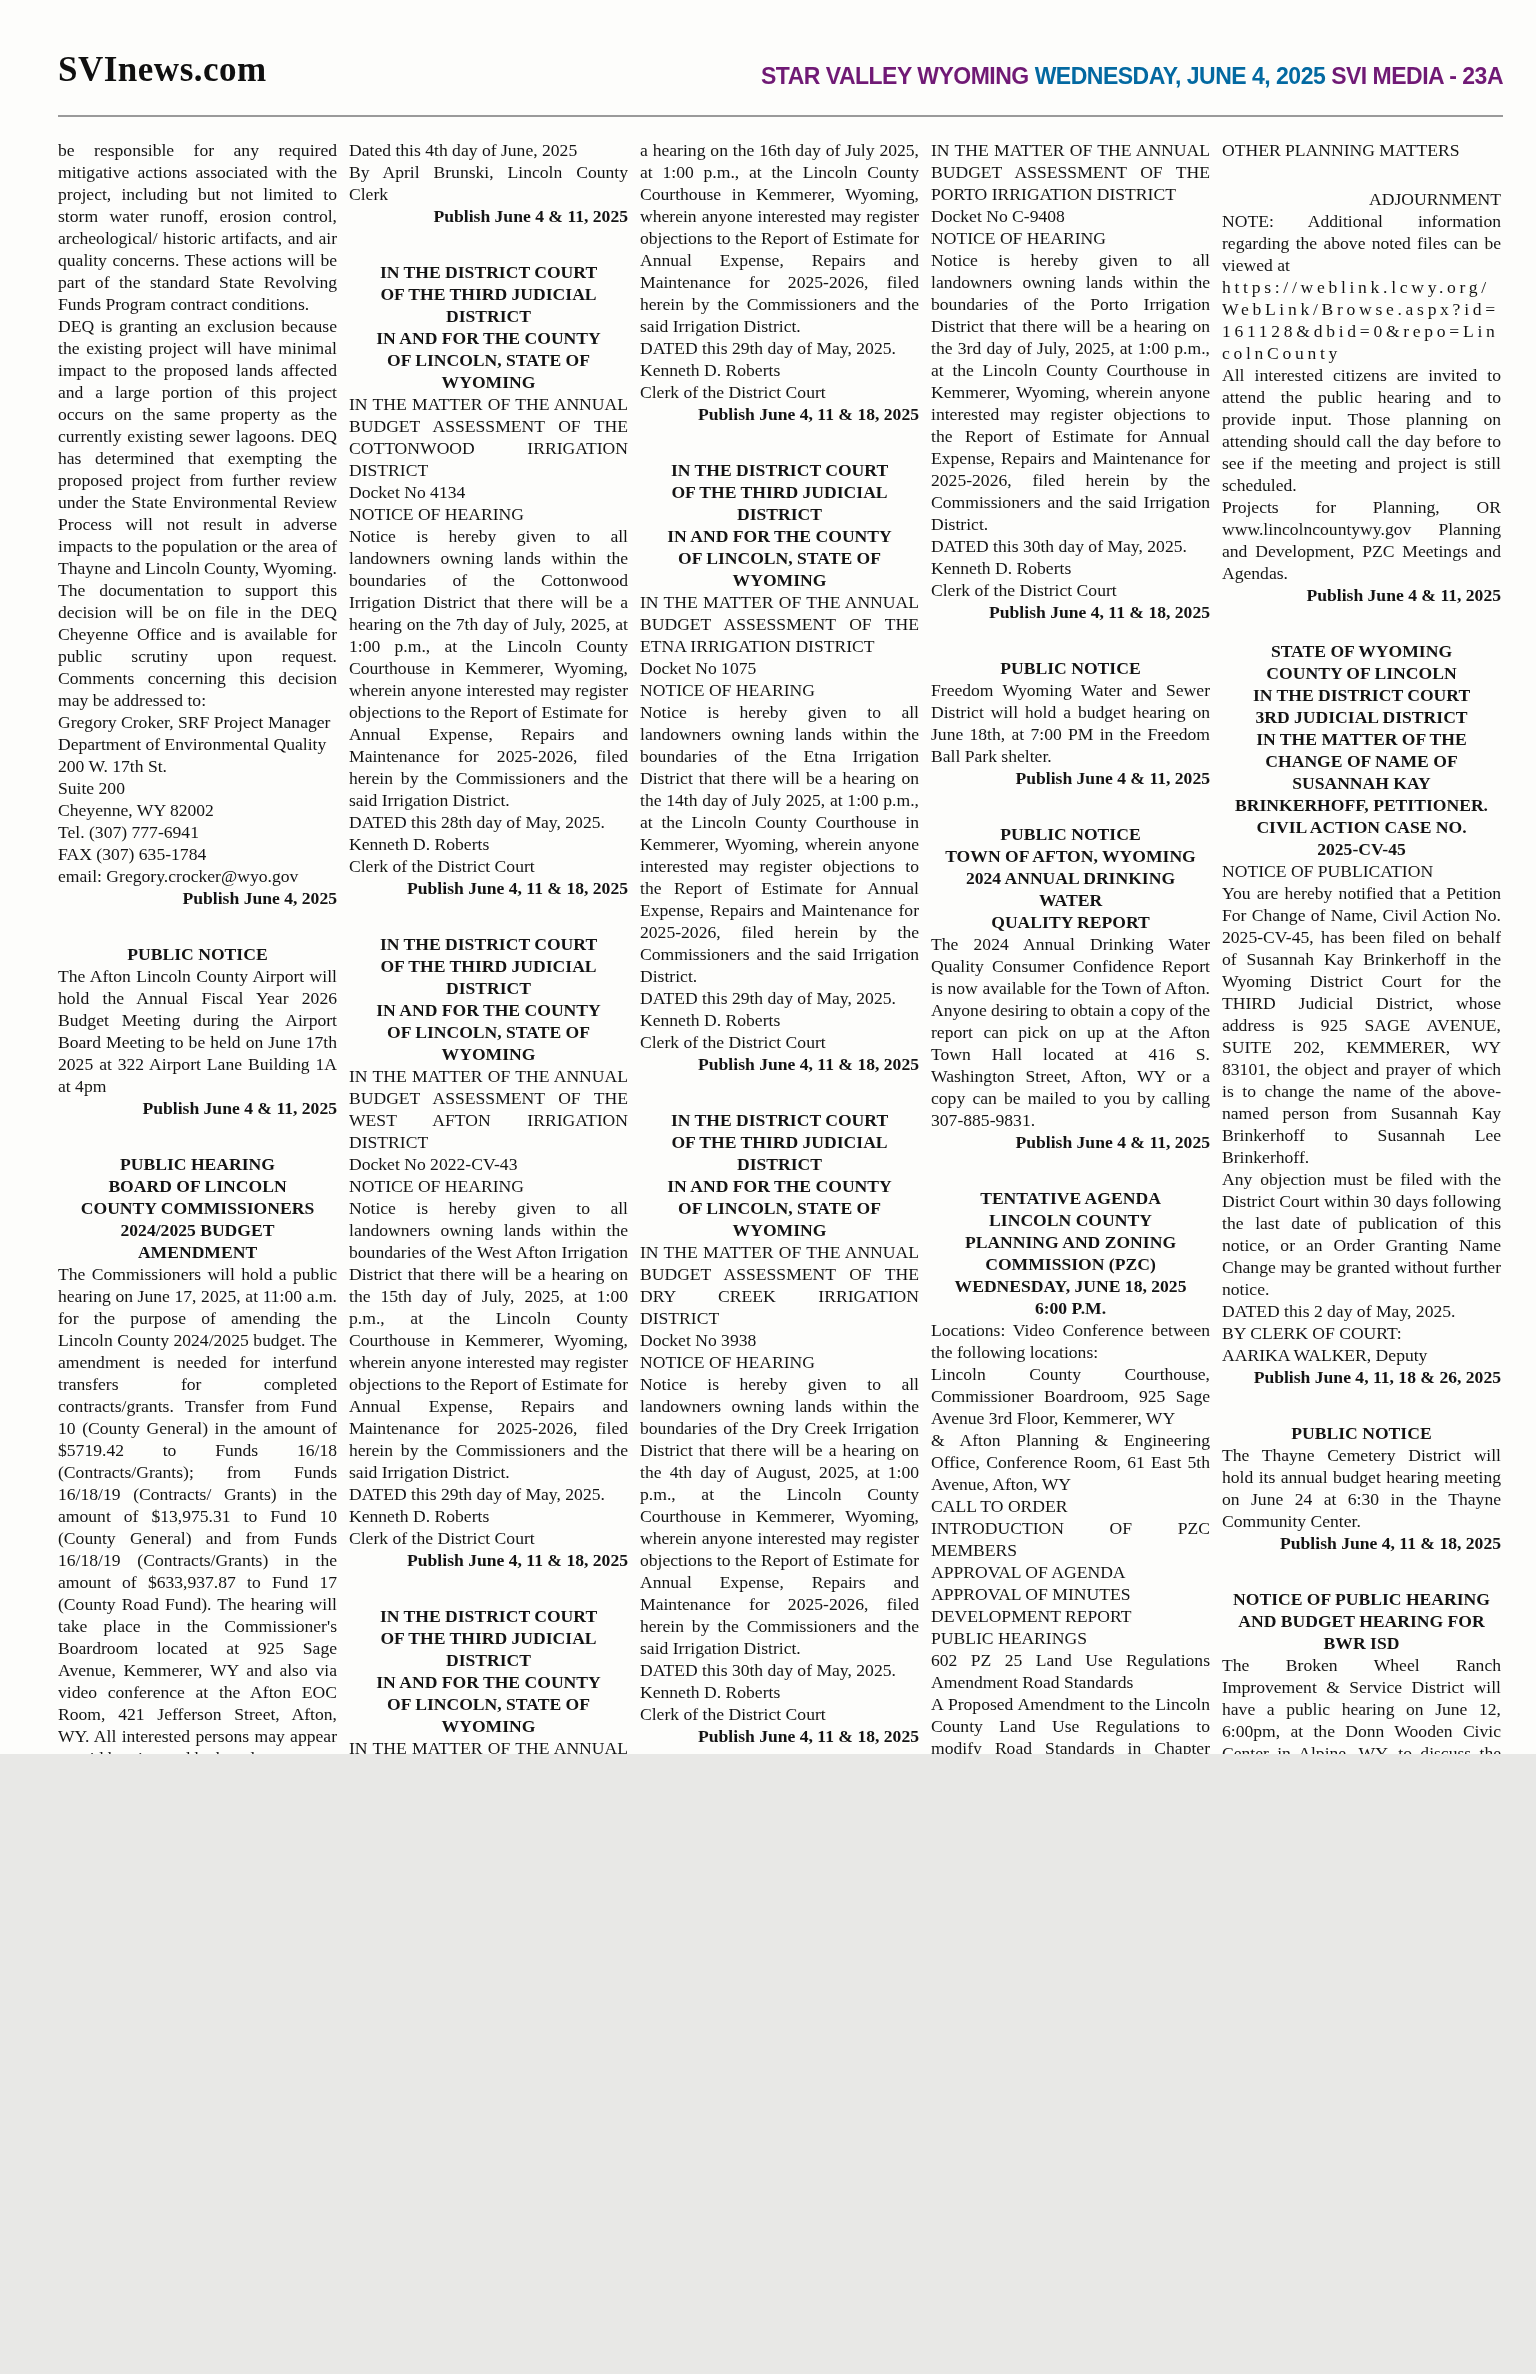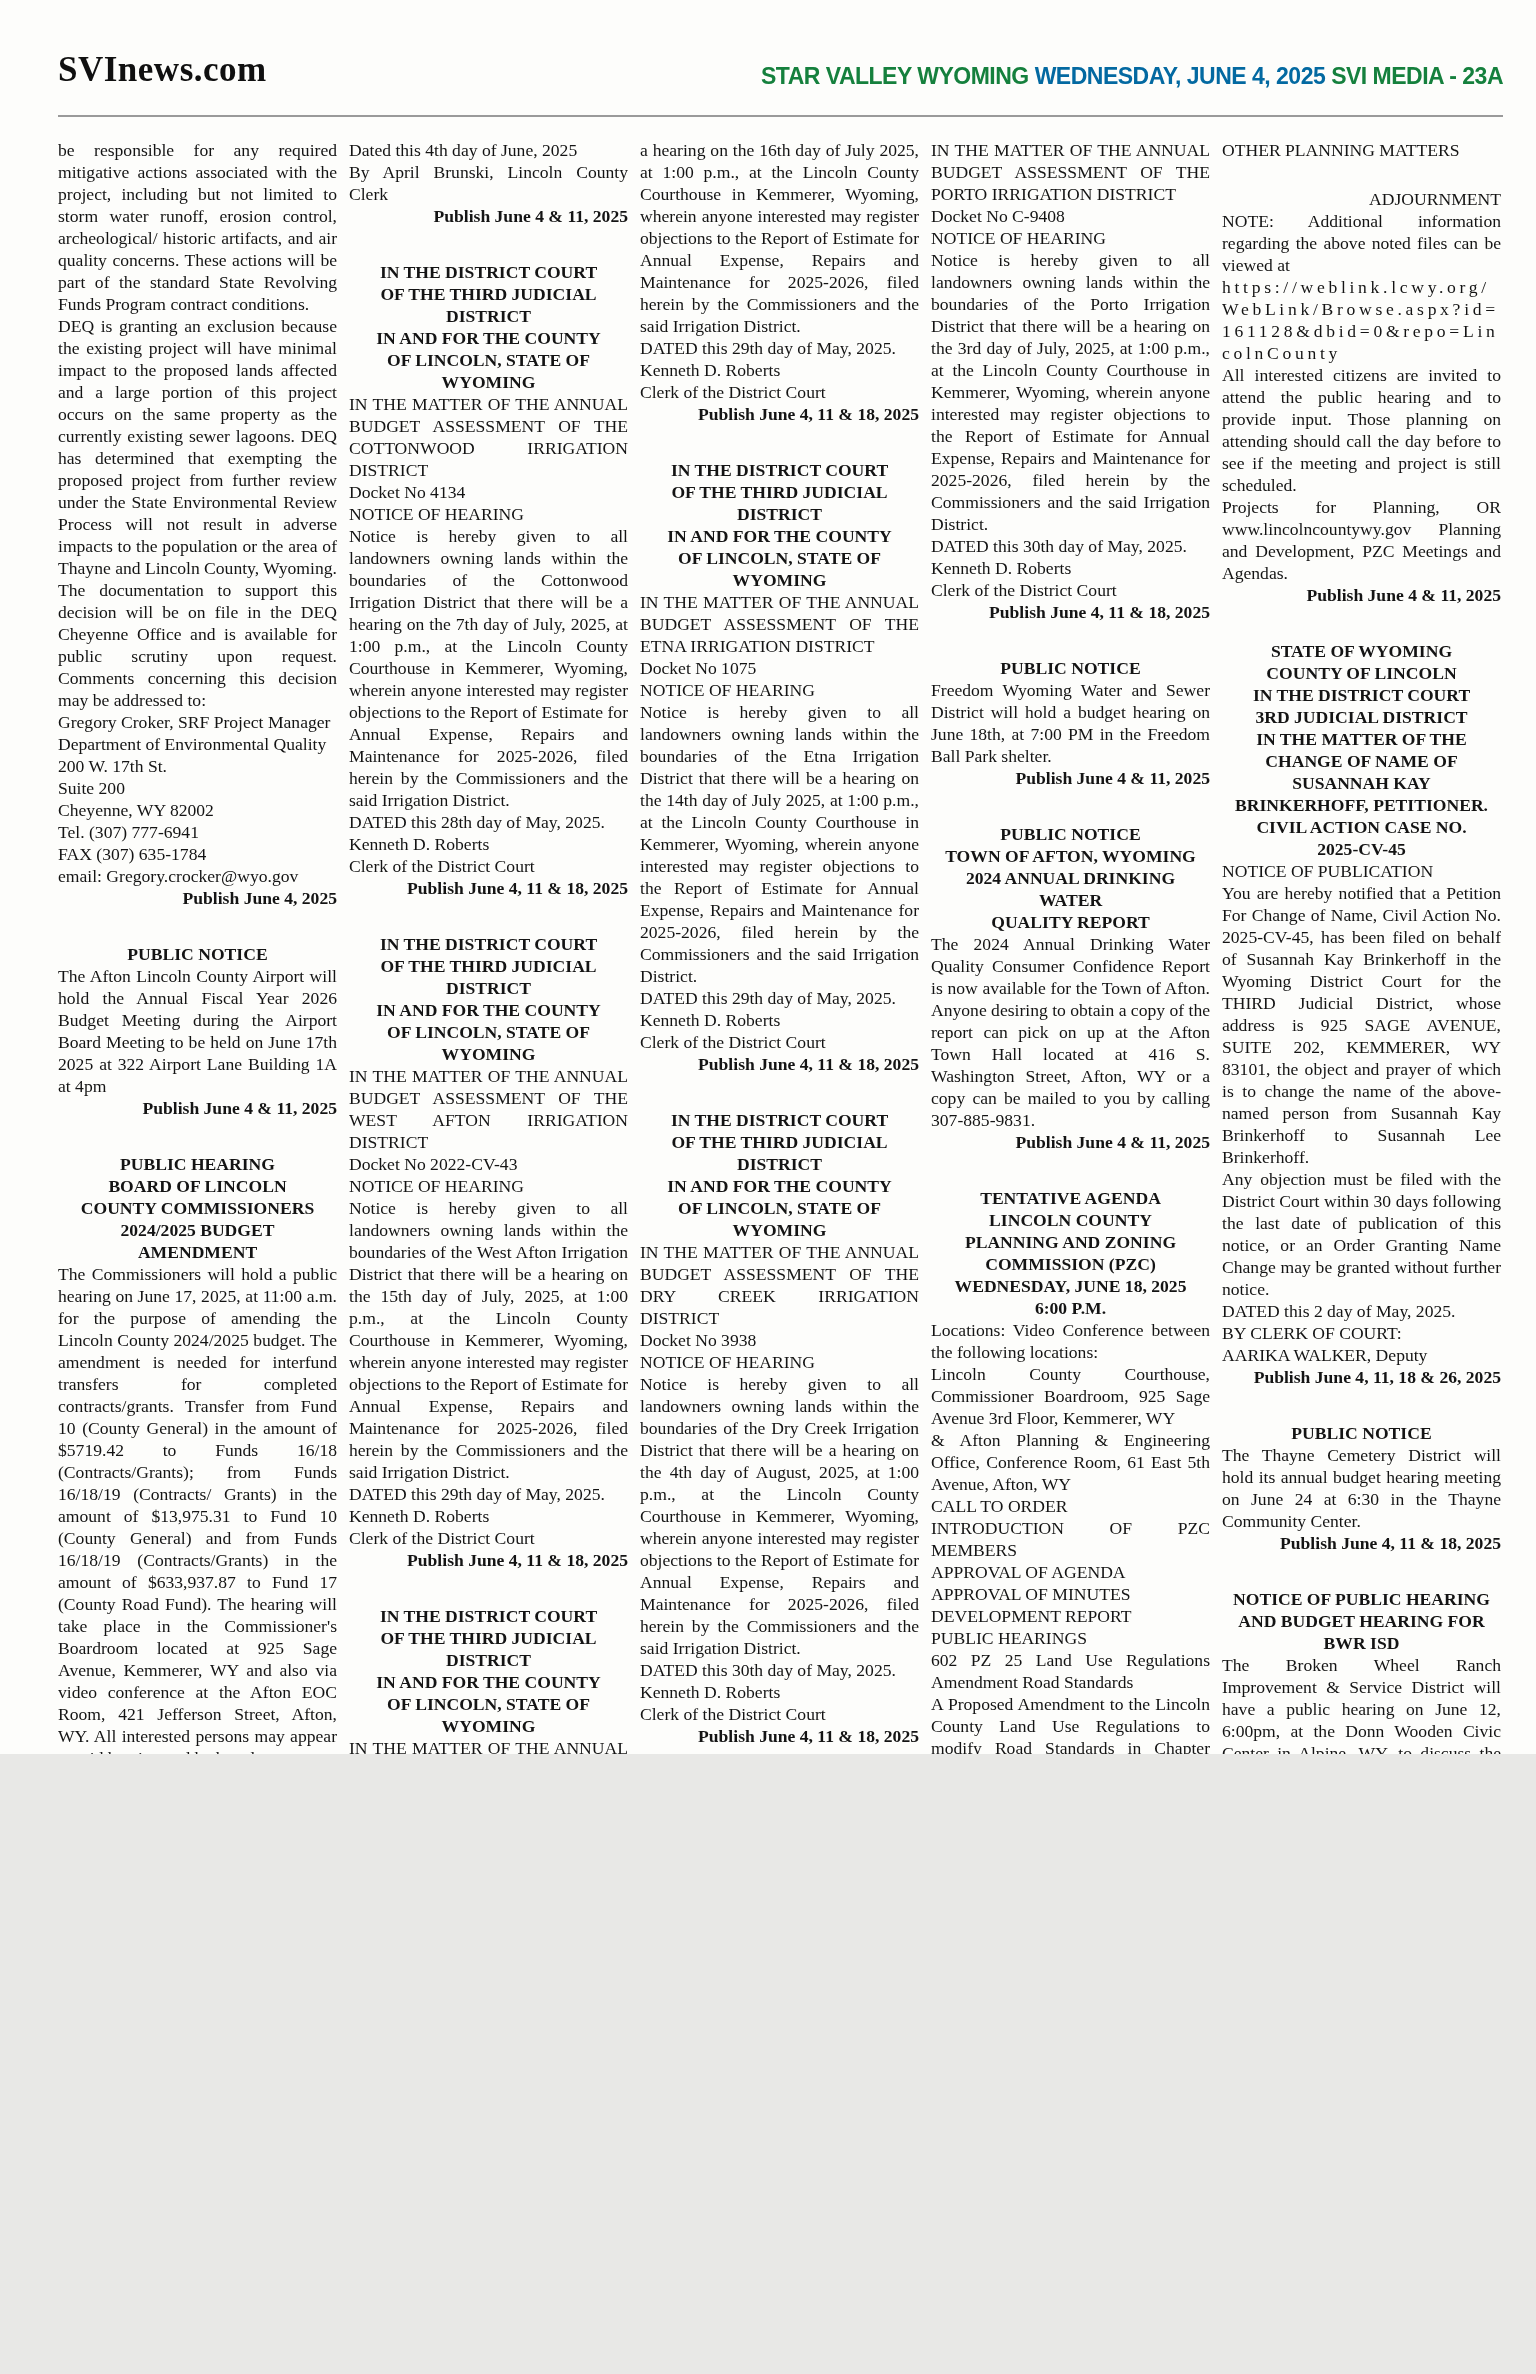--- a/index.html
+++ b/index.html
@@ -16,21 +16,21 @@
     display:flex; justify-content:space-between; align-items:flex-end;
   }
   .brand {
     font-family:"Liberation Serif", serif; font-weight:bold;
     font-size:35px; letter-spacing:0.5px; color:#101010;
   }
   .issue-line {
     font-family:"Liberation Sans", sans-serif; font-size:23px;
     font-weight:bold; letter-spacing:-0.5px; white-space:nowrap;
   }
-  .issue-line .muted { color:#15803d; }
+  .issue-line .muted { color:#701a75; }
   .issue-line .strong { color:#0369a1;text-align:right; }
   .head-rule {
     position:absolute; top:115px; left:58px; right:33px;
     border-top:2.8px solid #9a9a9a;
   }
   
   .cols {
     position:absolute; top:139px; left:58px; width:1445px; height:1931px;
     display:flex; gap:12px; overflow:hidden;
   }

